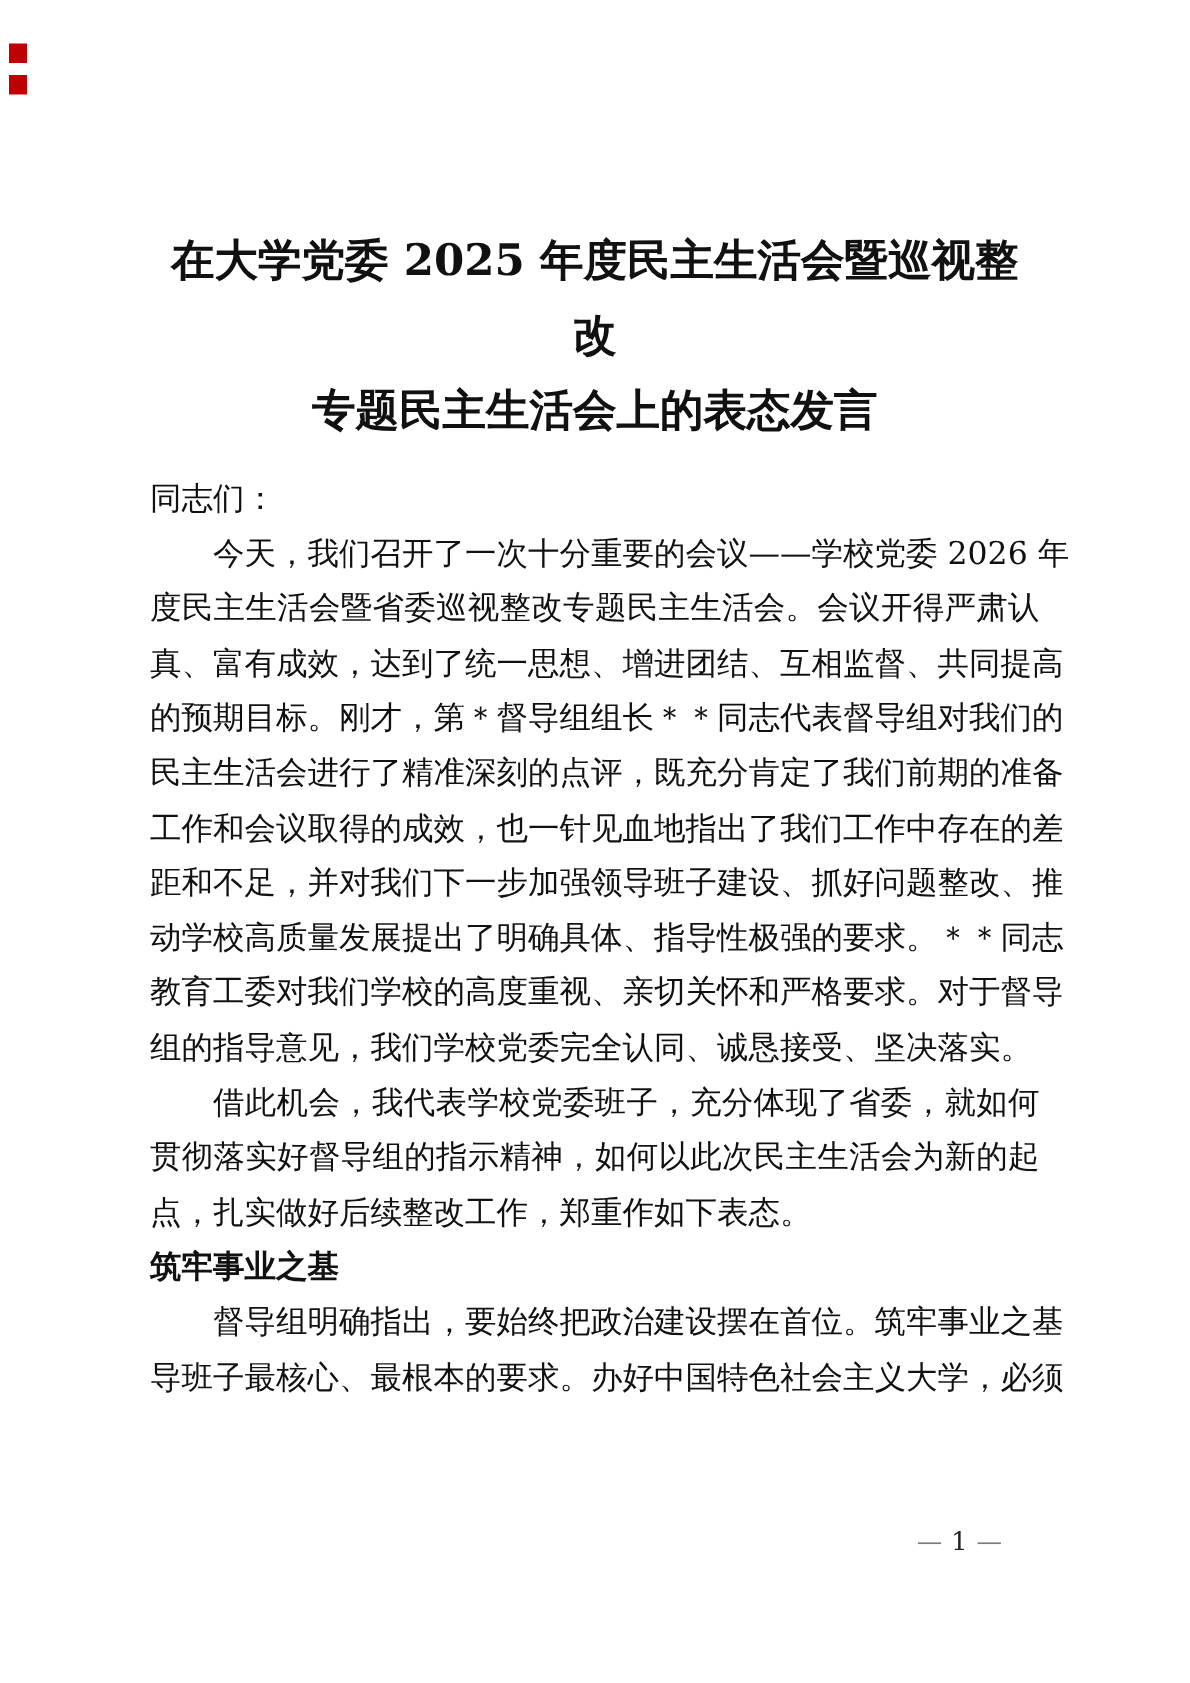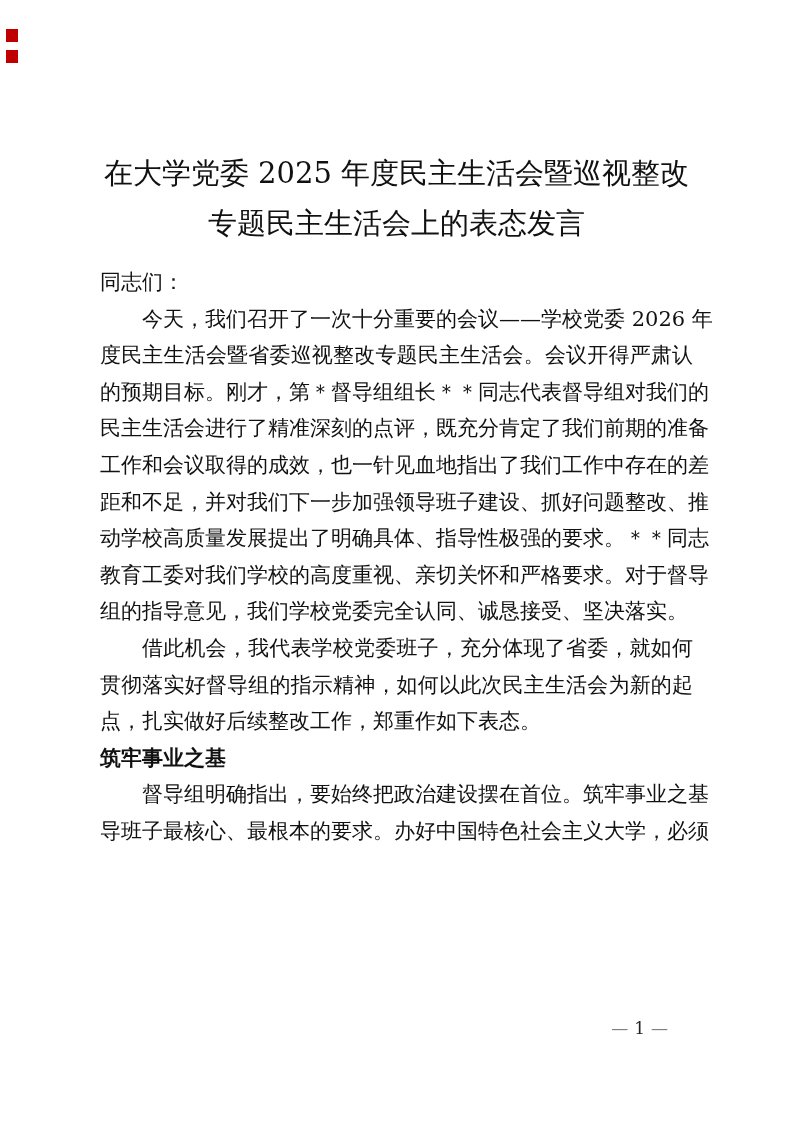--- a/index.html
+++ b/index.html
@@ -25,21 +25,21 @@
   .corner-marks .mark {
     width: 12px;
     height: 13px;
     background: #c00000;
     margin-bottom: 8px;
   }
   .doc-title {
     margin: 148px 0 0 0;
     font-family: "DejaVu Serif", "Liberation Serif", serif;
     font-size: 29px;
-    font-weight: 400;
+    font-weight: 700;
     line-height: 50px;
     text-align: center;
     color: #111111;
   }
   .doc-body {
     margin-top: 16px;
     font-family: "DejaVu Serif", "Liberation Serif", serif;
     font-size: 21px;
     line-height: 36.6px;
     color: #111111;
@@ -91,20 +91,21 @@
 
   <h1 class="doc-title">
     <div>在大学党委 2025 年度民主生活会暨巡视整改</div>
     <div>专题民主生活会上的表态发言</div>
   </h1>
 
   <div class="doc-body">
     <div class="line last">同志们：</div>
     <div class="line indent">今天，我们召开了一次十分重要的会议——学校党委 2026 年</div>
     <div class="line">度民主生活会暨省委巡视整改专题民主生活会。会议开得严肃认</div>
+    <div class="line">真、富有成效，达到了统一思想、增进团结、互相监督、共同提高</div>
     <div class="line">的预期目标。刚才，第＊督导组组长＊＊同志代表督导组对我们的</div>
     <div class="line">民主生活会进行了精准深刻的点评，既充分肯定了我们前期的准备</div>
     <div class="line">工作和会议取得的成效，也一针见血地指出了我们工作中存在的差</div>
     <div class="line">距和不足，并对我们下一步加强领导班子建设、抓好问题整改、推</div>
     <div class="line">动学校高质量发展提出了明确具体、指导性极强的要求。＊＊同志</div>
     <div class="line">教育工委对我们学校的高度重视、亲切关怀和严格要求。对于督导</div>
     <div class="line last">组的指导意见，我们学校党委完全认同、诚恳接受、坚决落实。</div>
     <div class="line indent">借此机会，我代表学校党委班子，充分体现了省委，就如何</div>
     <div class="line">贯彻落实好督导组的指示精神，如何以此次民主生活会为新的起</div>
     <div class="line last">点，扎实做好后续整改工作，郑重作如下表态。</div>

